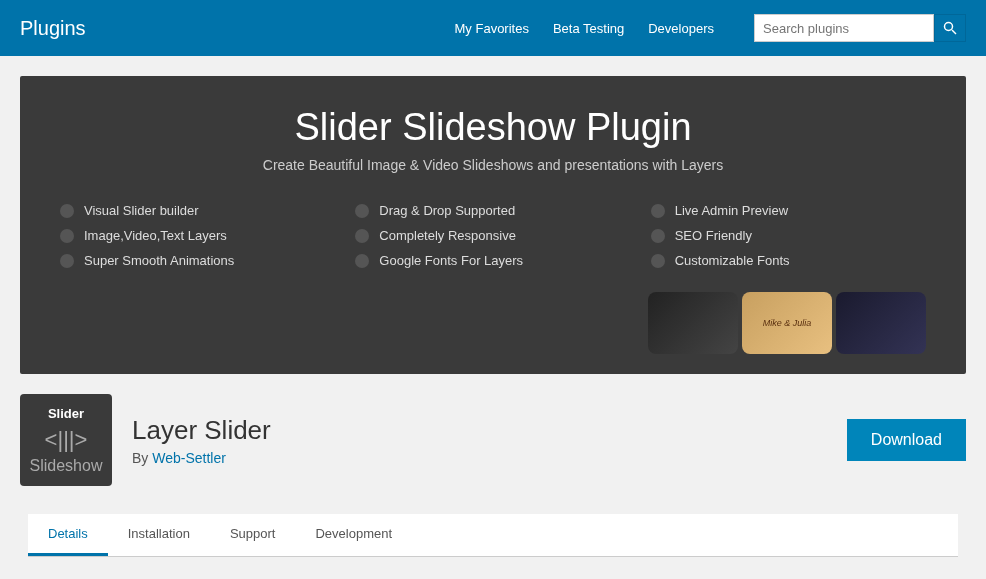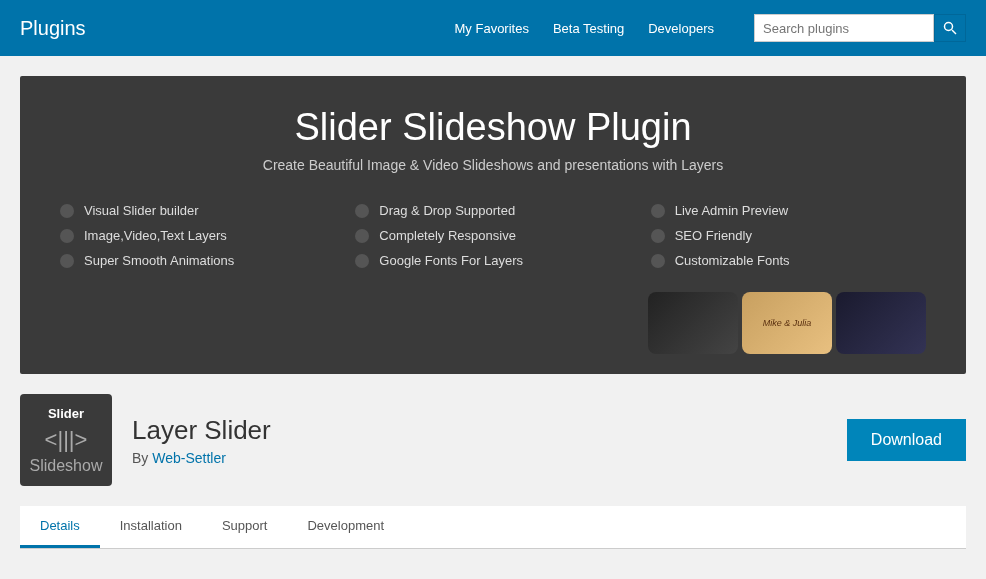--- a/index.html
+++ b/index.html
@@ -191,21 +191,21 @@
       border-radius: 0;
       text-decoration: none;
       display: inline-block;
     }
 
     
     .tabs-row {
       display: flex;
       border-bottom: 1px solid #ccc;
       background: white;
-      margin: 0;
+      margin: 8px;
     }
     .tab {
       padding: 12px 20px;
       font-size: 13px;
       cursor: pointer;
       color: #555;
       border-bottom: 3px solid transparent;
       text-decoration: none;
     }
     .tab.active {

